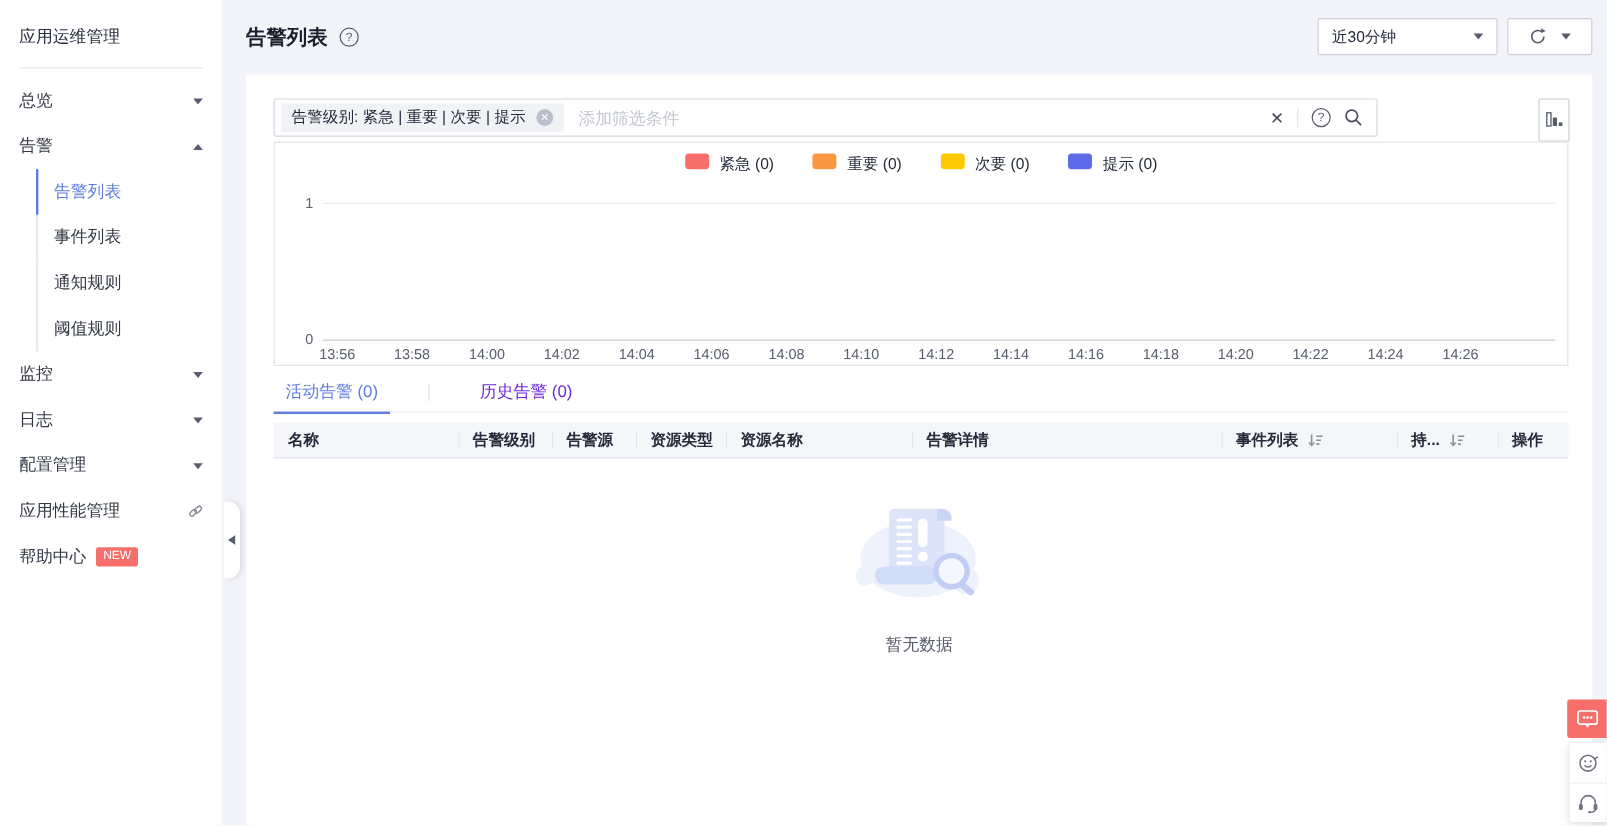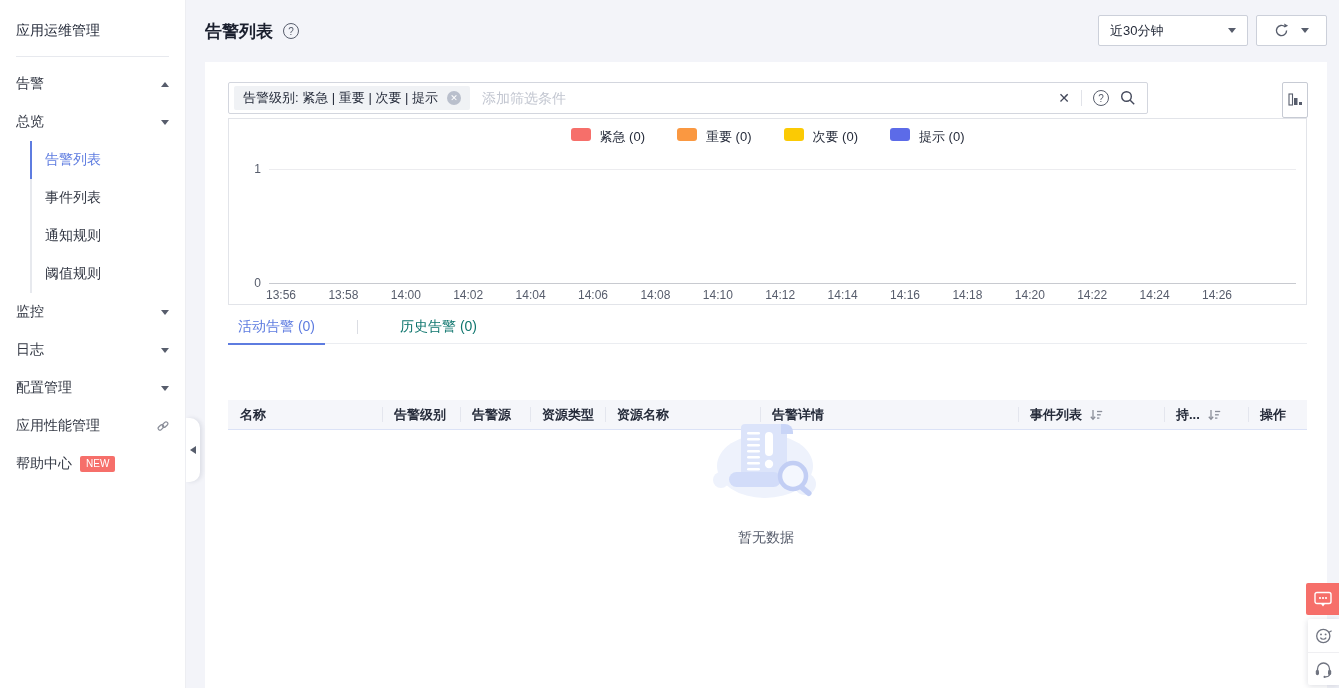--- a/index.html
+++ b/index.html
@@ -52,26 +52,26 @@
   .legend { position:absolute; left:0; right:0; top:9px; display:flex; justify-content:center; gap:32px; font-size:13px; color:#252B3A; }
   .legend-item { display:flex; cursor:pointer; }
   .legend-swatch { width:20px; height:13px; border-radius:3px; margin-right:9px; }
   .gridline-top { position:absolute; left:40px; right:10px; top:50px; border-top:1px solid #ECECEF; }
   .axis-line { position:absolute; left:40px; right:10px; top:164px; border-top:1px solid #C8CAD0; }
   .ytick { position:absolute; left:10px; width:22px; text-align:right; font-size:12px; color:#575D6C; }
   .x-ticks { position:absolute; left:40px; top:169px; right:0; height:16px; }
   .x-tick { position:absolute; transform:translateX(-50%); font-size:12px; color:#575D6C; white-space:nowrap; }
   
   .tabs { position:absolute; left:23px; top:249px; width:1079px; height:33px; border-bottom:1px solid #EBEDF1; display:flex; align-items:center; }
-  .tab { font-size:14px; color:#0f766e; padding:0 10px; height:33px; line-height:31px; cursor:pointer; position:relative; }
+  .tab { font-size:14px; color:#6d28d9; padding:0 10px; height:33px; line-height:31px; cursor:pointer; position:relative; }
   .tab.active { color:#5E7CE0; }
   .tab.active::after { content:''; position:absolute; left:0; right:0; bottom:-1px; height:2px; background:#5E7CE0; }
   .tab-divider { width:1px; height:14px; background:#DBDDE3; margin:0 32px; }
   
-  .table-header { position:absolute; left:23px; top:290px; width:1079px; height:30px; display:flex; background:#F5F6FA; border-bottom:1px solid #DBE2F6; font-size:13px; font-weight:bold; color:#252B3A;margin-top:48px; }
+  .table-header { position:absolute; left:23px; top:290px; width:1079px; height:30px; display:flex; background:#F5F6FA; border-bottom:1px solid #DBE2F6; font-size:13px; font-weight:bold; color:#252B3A; }
   .th { display:flex; align-items:center; padding:0 12px; position:relative; flex:none; white-space:nowrap; overflow:hidden; }
   .th + .th::before { content:''; position:absolute; left:0; top:7px; bottom:7px; width:1px; background:#E4E6EE; }
   .sort-icon { margin-left:8px; display:inline-flex; cursor:pointer; }
   
   .empty { position:absolute; left:0; top:348px; width:1122px; text-align:center; }
   .empty-text { margin-top:12px; font-size:14px; color:#575D6C; }
   
   .float-stack { position:absolute; right:0; top:583px; z-index:6; display:flex; flex-direction:column; align-items:flex-end; }
   .float-red { width:33px; height:32px; background:#F66F6A; display:flex; align-items:center; justify-content:center; cursor:pointer; border-radius:2px 0 0 2px; }
   .float-white-group { margin-top:4px; width:31px; background:#fff; box-shadow:0 1px 6px rgba(20,30,60,0.15); border-radius:2px 0 0 2px; }
@@ -79,26 +79,26 @@
   .float-btn + .float-btn { border-top:1px solid #EFEFF2; }
 </style>
 </head>
 <body>
 
 <div class="sidebar">
   <div class="sidebar-title">应用运维管理</div>
   <div class="sidebar-divider"></div>
   <div id="menu">
       <div class="menu-item">
+        <span class="mi-label">总览</span>
+        <span class="arrow-down"></span>
+      </div>
+      <div class="menu-item">
         <span class="mi-label">告警</span>
         <span class="arrow-up"></span>
-      </div>
-      <div class="menu-item">
-        <span class="mi-label">总览</span>
-        <span class="arrow-down"></span>
       </div>
       <div class="menu-item sub-item active">
         <span class="mi-label">告警列表</span>
       </div>
       <div class="menu-item sub-item">
         <span class="mi-label">事件列表</span>
       </div>
       <div class="menu-item sub-item">
         <span class="mi-label">通知规则</span>
       </div>

